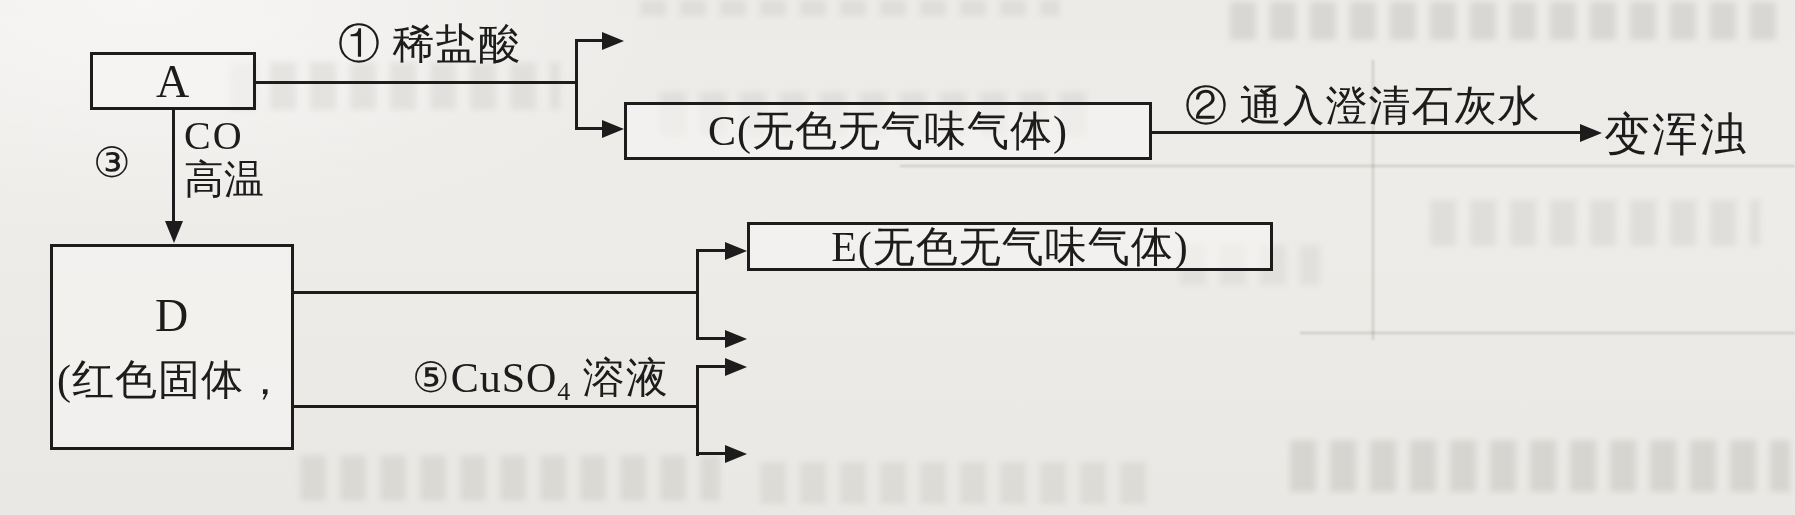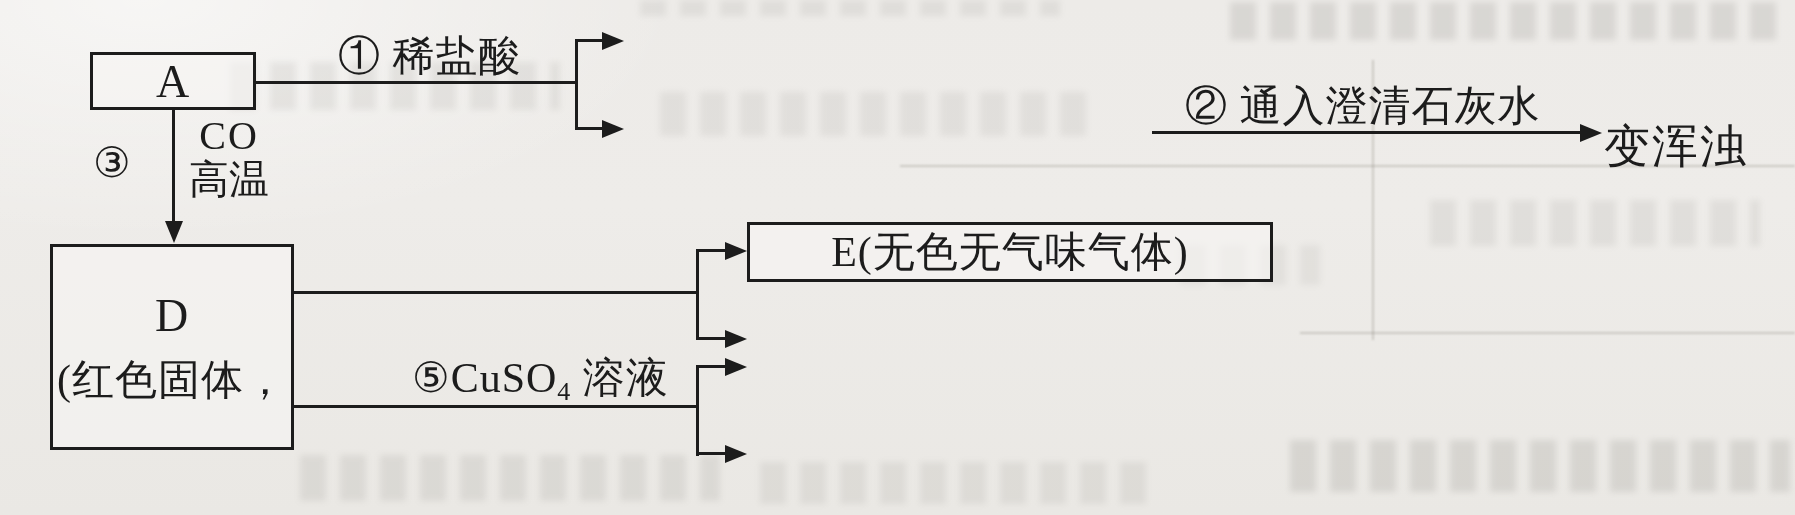--- a/index.html
+++ b/index.html
@@ -42,21 +42,21 @@
   .hline,.vline{position:absolute;background:#1c1c1c;}
   .hline{height:3px;}
   .vline{width:3px;}
   .ah-right{position:absolute;width:0;height:0;
     border-top:9px solid transparent;border-bottom:9px solid transparent;border-left:22px solid #1c1c1c;}
   .ah-down{position:absolute;width:0;height:0;
     border-left:9px solid transparent;border-right:9px solid transparent;border-top:22px solid #1c1c1c;}
   
   .edge-label{position:absolute;font-size:42px;white-space:nowrap;letter-spacing:1px;}
   .result-label{position:absolute;font-size:46px;white-space:nowrap;letter-spacing:2px;}
-  .cond-stack{position:absolute;text-align:center;font-size:40px;line-height:1.0;white-space:nowrap;}
+  .cond-stack{position:absolute;font-size:40px;line-height:1.0;white-space:nowrap;}
   .cond-stack .rg{display:block;margin-bottom:4px;letter-spacing:2px;}
   sub.f4{font-size:26px;vertical-align:-8px;}
 </style>
 </head>
 <body>
 
 <div id="page">
 
   <div class="bleed" style="left:1230px;top:2px;width:560px;height:38px;"></div>
   <div class="bleed" style="left:640px;top:0px;width:420px;height:16px;opacity:.3;"></div>
@@ -69,44 +69,47 @@
   <div class="bleed" style="left:1290px;top:440px;width:500px;height:52px;opacity:.45;"></div>
   <div class="bleed-line" style="left:900px;top:165px;width:895px;height:2px;"></div>
   <div class="bleed-line" style="left:1300px;top:332px;width:495px;height:2px;"></div>
   <div class="bleed-line" style="left:1372px;top:60px;width:2px;height:280px;"></div>
 
   <div class="node" id="node-a" style="left:90px;top:52px;width:166px;height:58px;">
     <span class="cap">A</span>
   </div>
 
 
+  <div class="node" style="left:624px;top:102px;width:528px;height:58px;">
+    <span>C(无色无气味气体)</span>
+  </div>
 
   <div class="node" id="node-d" style="left:50px;top:244px;width:244px;height:206px;">
     <span class="cap">D</span>
     <span>(红色固体，</span>
   </div>
 
-  <div class="node" style="left:747px;top:222px;width:526px;height:60px;">
+  <div class="node" style="left:747px;top:222px;width:526px;height:49px;">
     <span>E(无色无气味气体)</span>
   </div>
 
 
 
   <div class="hline" style="left:256px;top:81px;width:322px;"></div>
   <div class="vline" style="left:575px;top:39px;height:90px;"></div>
   <div class="hline" style="left:575px;top:39px;width:30px;"></div>
   <div class="ah-right" style="left:602px;top:31.5px;"></div>
   <div class="hline" style="left:575px;top:127px;width:30px;"></div>
   <div class="ah-right" style="left:602px;top:119.5px;"></div>
-  <div class="edge-label" style="left:338px;top:28px;">① 稀盐酸</div>
+  <div class="edge-label" style="left:338px;top:16px;">① 稀盐酸</div>
 
   <div class="hline" style="left:1152px;top:131px;width:432px;"></div>
   <div class="ah-right" style="left:1580px;top:123.5px;"></div>
   <div class="edge-label" style="left:1185px;top:78px;">② 通入澄清石灰水</div>
-  <div class="result-label" style="left:1604px;top:116px;">变浑浊</div>
+  <div class="result-label" style="left:1604px;top:104px;">变浑浊</div>
 
   <div class="vline" style="left:172px;top:110px;height:113px;"></div>
   <div class="ah-down" style="left:164.5px;top:221px;"></div>
   <div class="edge-label" style="left:93px;top:138px;">③</div>
   <div class="cond-stack" style="left:184px;top:116px;width:90px;">
     <span class="rg">CO</span>
     <span>高温</span>
   </div>
 
   <div class="hline" style="left:294px;top:291px;width:405px;"></div>

